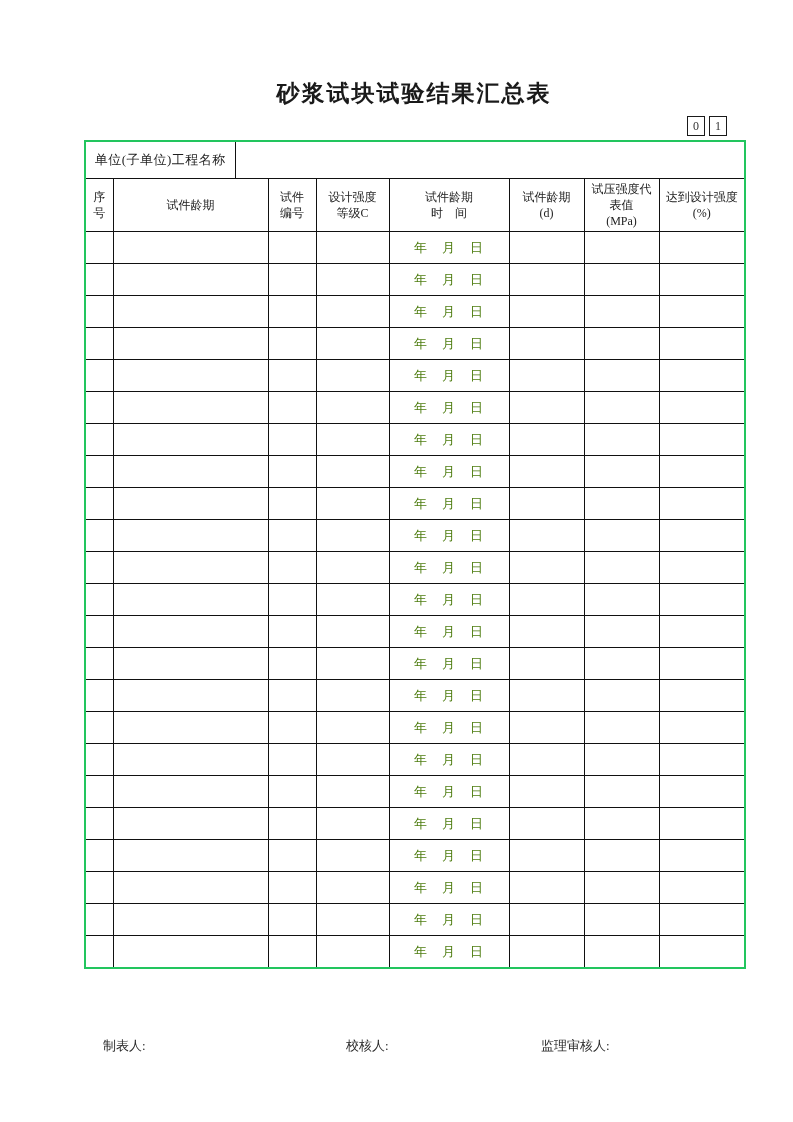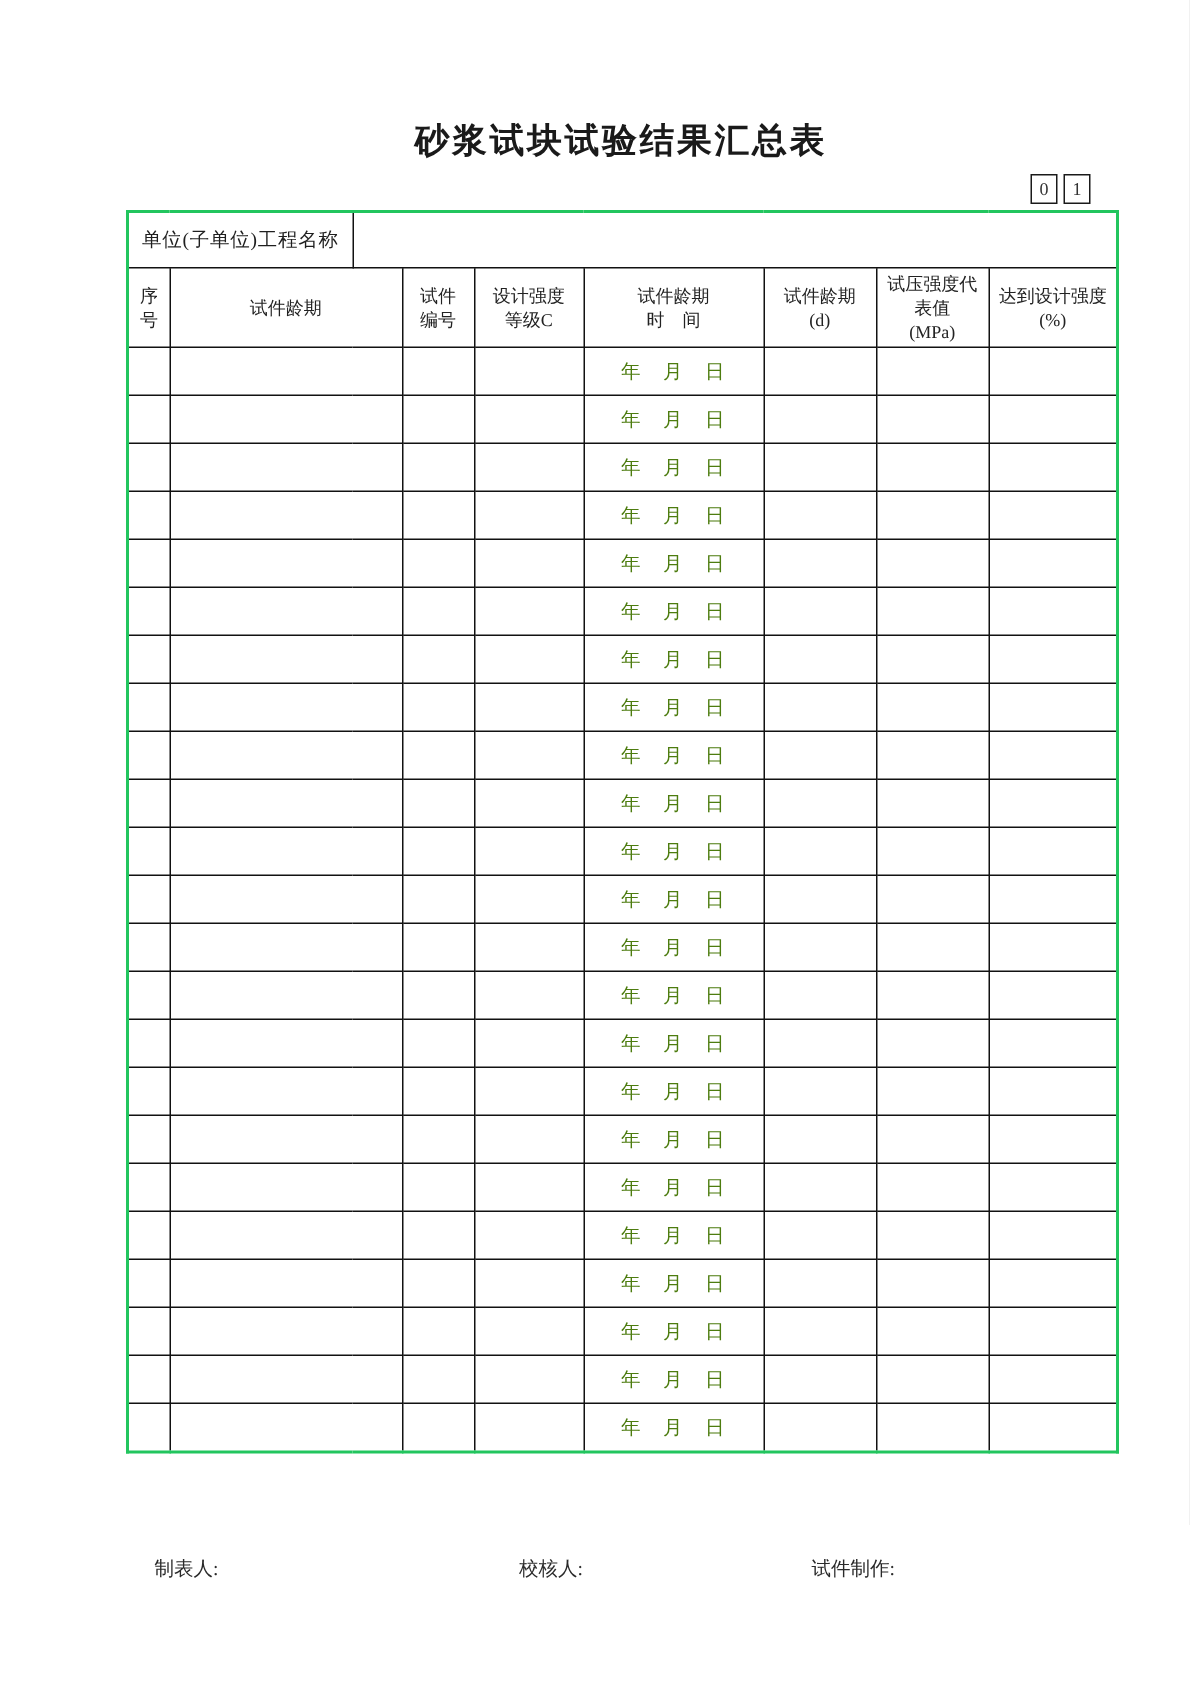--- a/index.html
+++ b/index.html
@@ -371,16 +371,16 @@
           <td></td>
           <td></td>
           <td></td>
         </tr>
       </tbody>
   </table>
 
   <div class="footer-line">
     <span class="footer-preparer">制表人:</span>
     <span class="footer-checker">校核人:</span>
-    <span class="footer-supervisor">试件制作:</span>
+    <span class="footer-supervisor">监理审核人:</span>
   </div>
 
 </div>
 
 </body></html>

